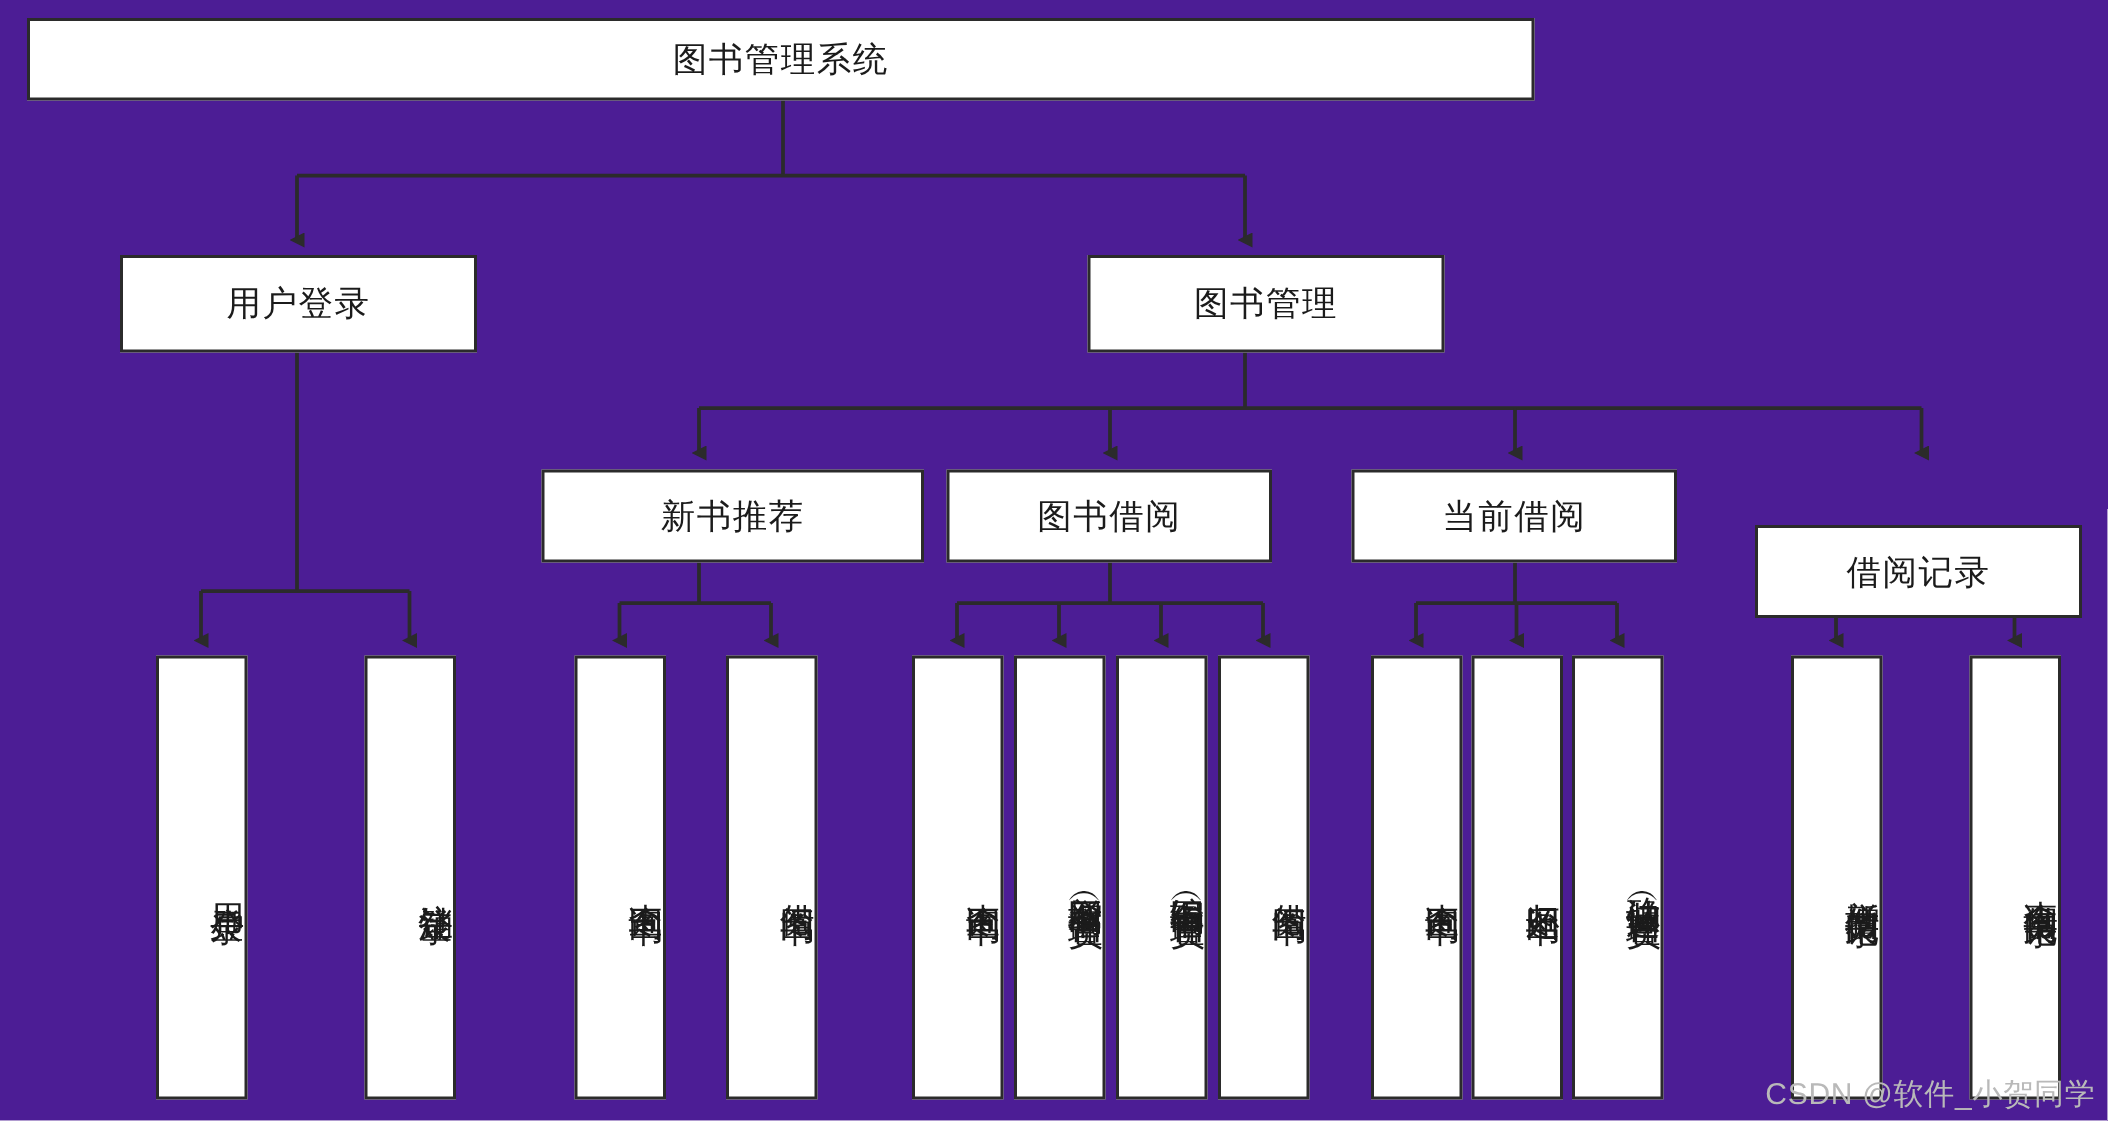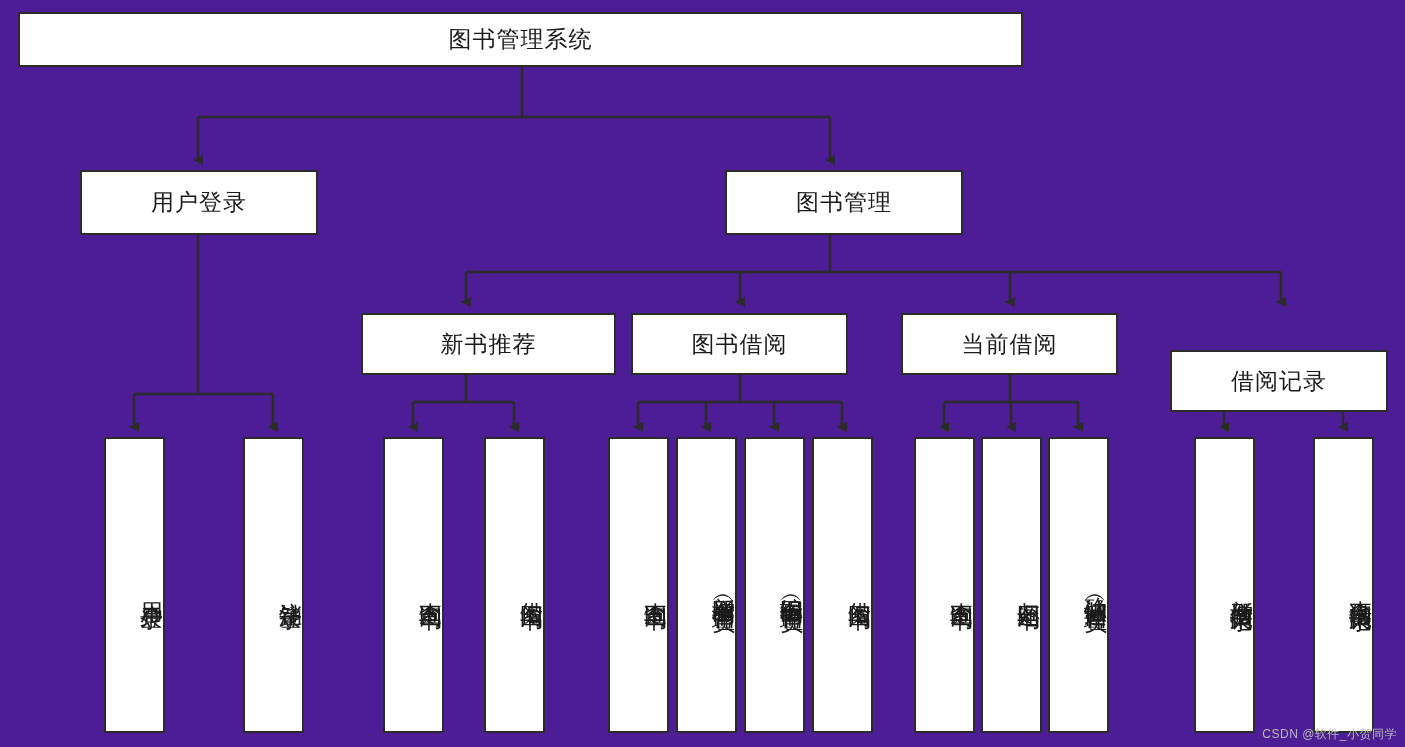--- a/index.html
+++ b/index.html
@@ -51,21 +51,21 @@
     left: 0;
     top: 0;
     width: 1405px;
     height: 747px;
     pointer-events: none;
   }
   #watermark {
     position: absolute;
     right: 8px;
     bottom: 4px;
-    font-size: 12px;
+    font-size: 20px;
     color: #b9b9b9;
     white-space: nowrap;
     letter-spacing: 0.5px;
   }
 </style>
 </head>
 <body>
 
 <div id="canvas">
 

